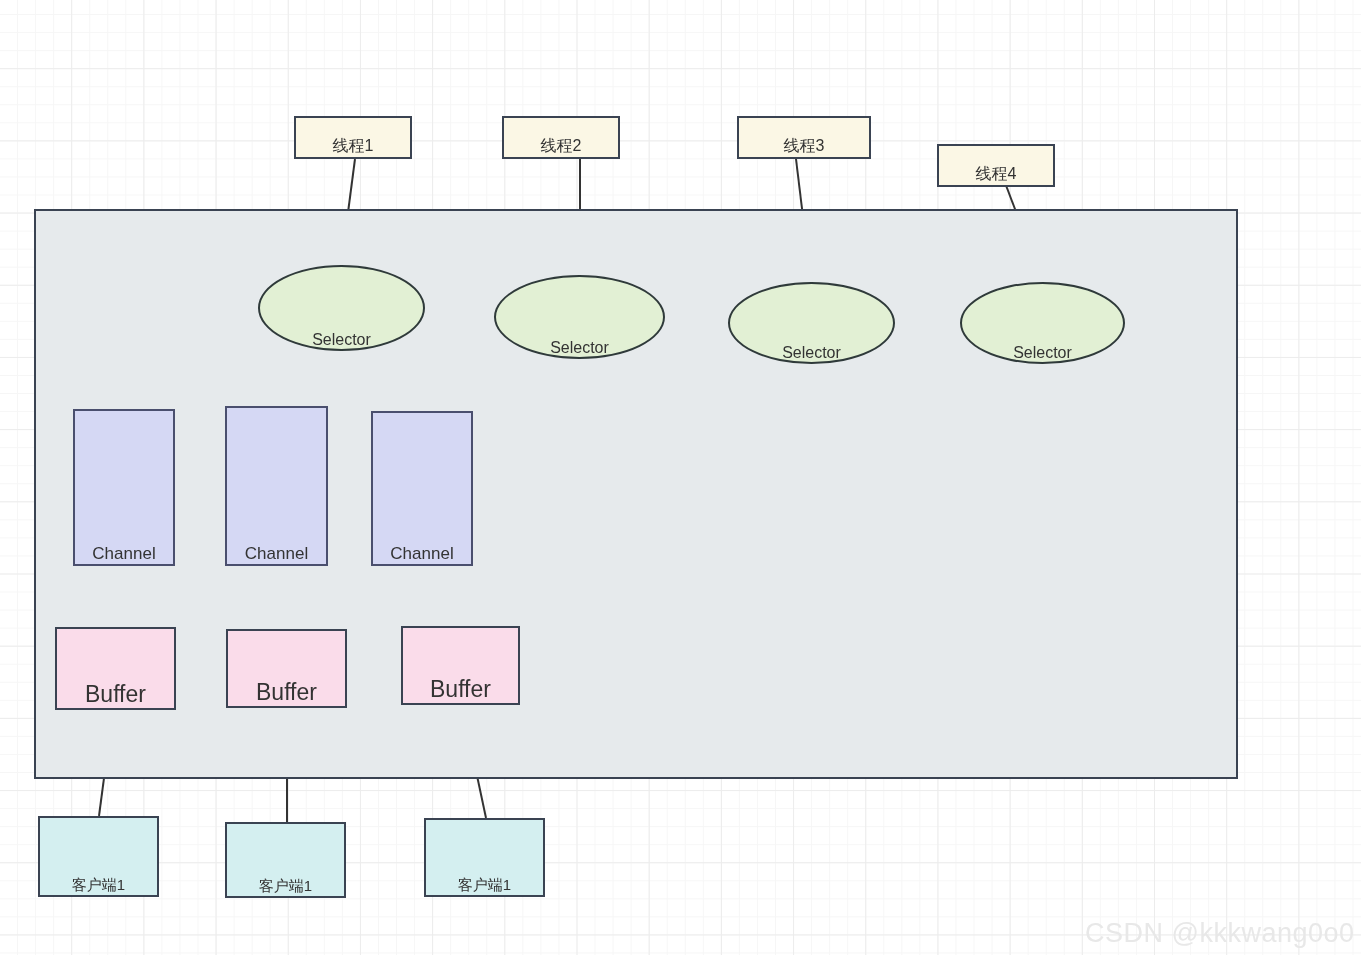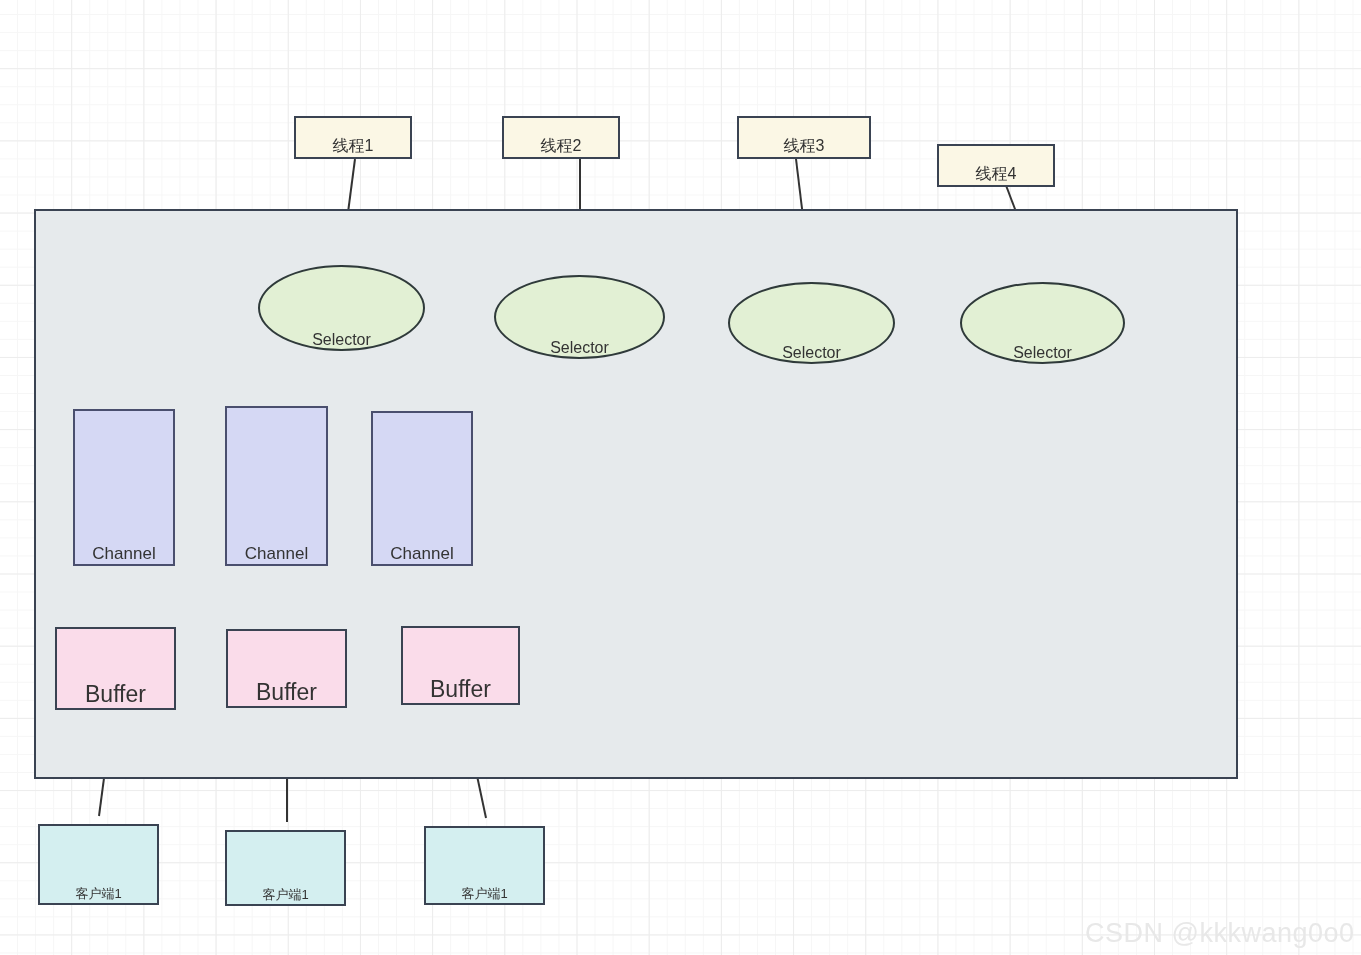--- a/index.html
+++ b/index.html
@@ -90,22 +90,21 @@
     font-size: 17px;
   }
   .buffer-box {
     border: 2px solid #3a4352;
     background: #fadcea;
     font-size: 23px;
   }
   .client-box {
     border: 2px solid #3a4352;
     background: #d4eff0;
-    font-size: 13px;
-    margin-top: 8px;
+    font-size: 15px;
   }
   .watermark {
     position: absolute;
     font-size: 27px;
     color: #e8e8e8;
     white-space: nowrap;
     z-index: 5;
     letter-spacing: 0.5px;
   }
 </style>

